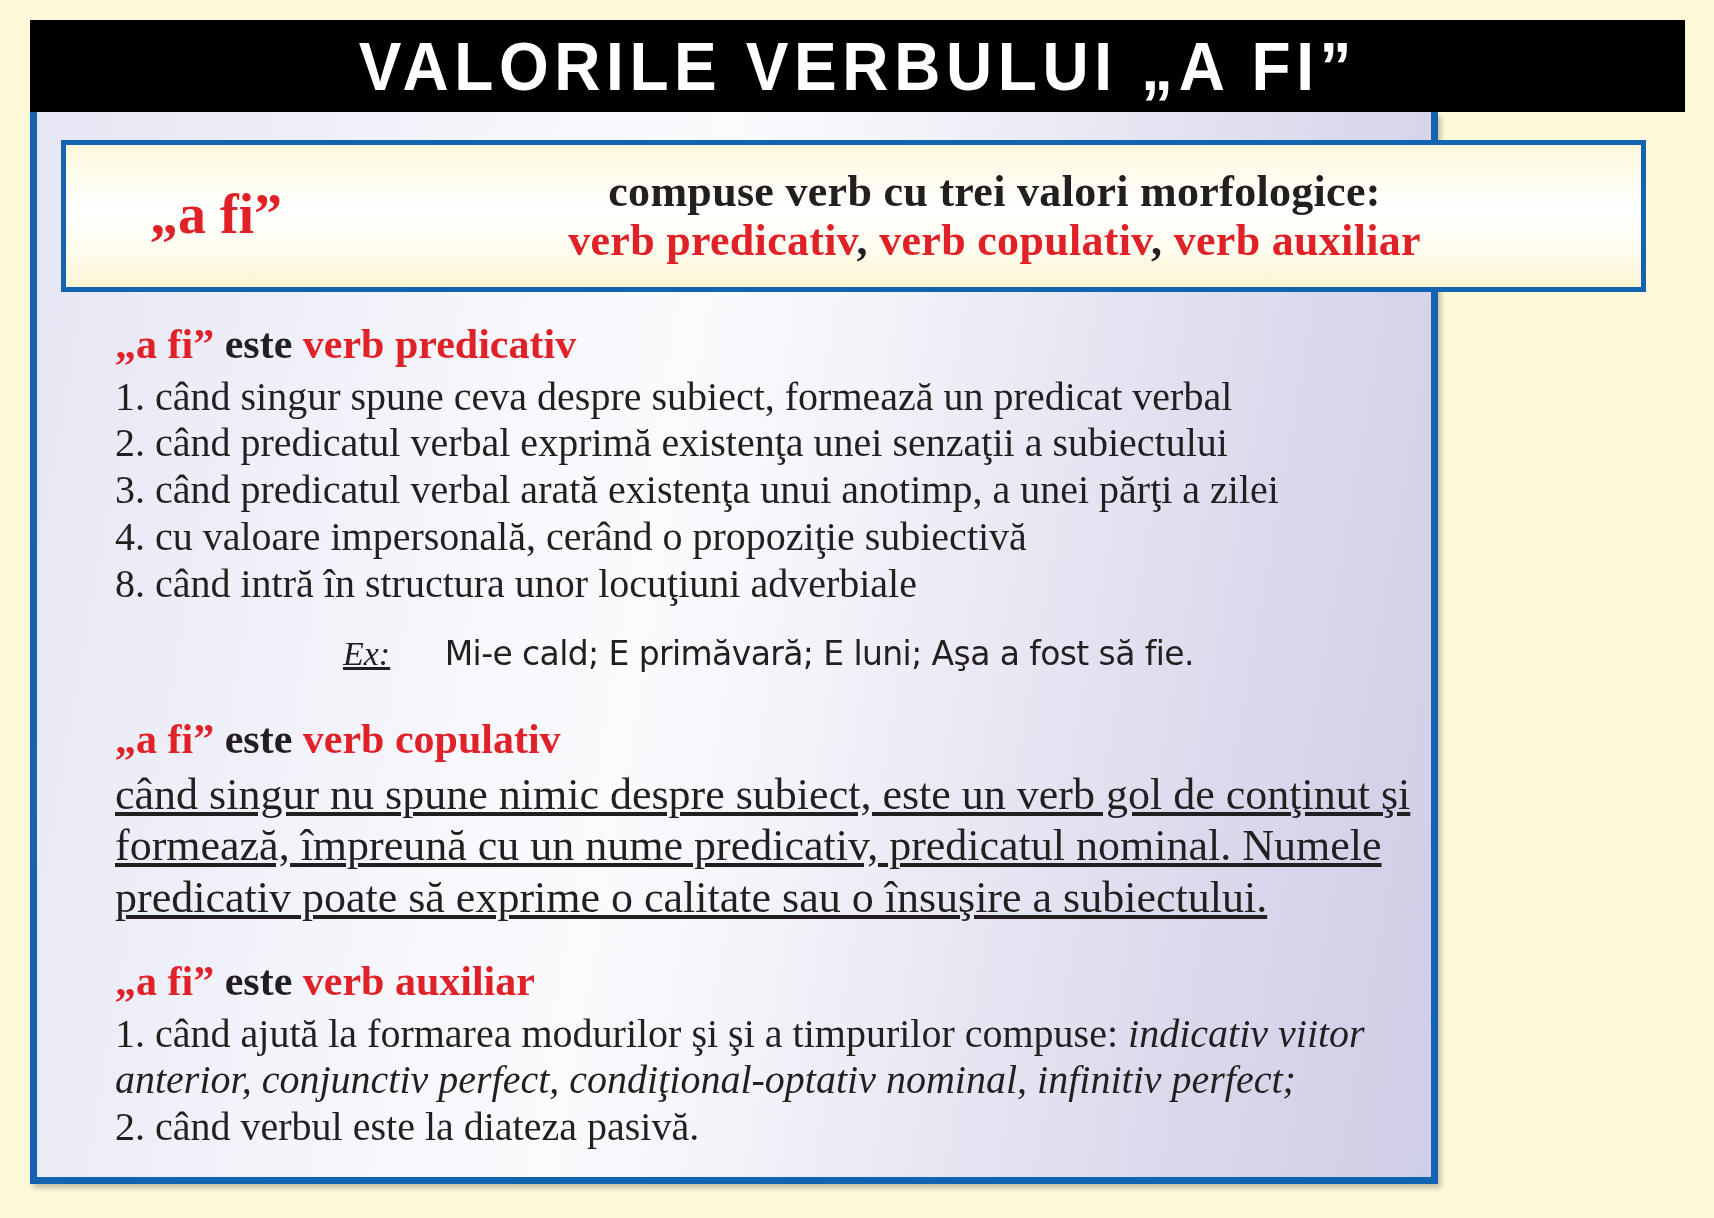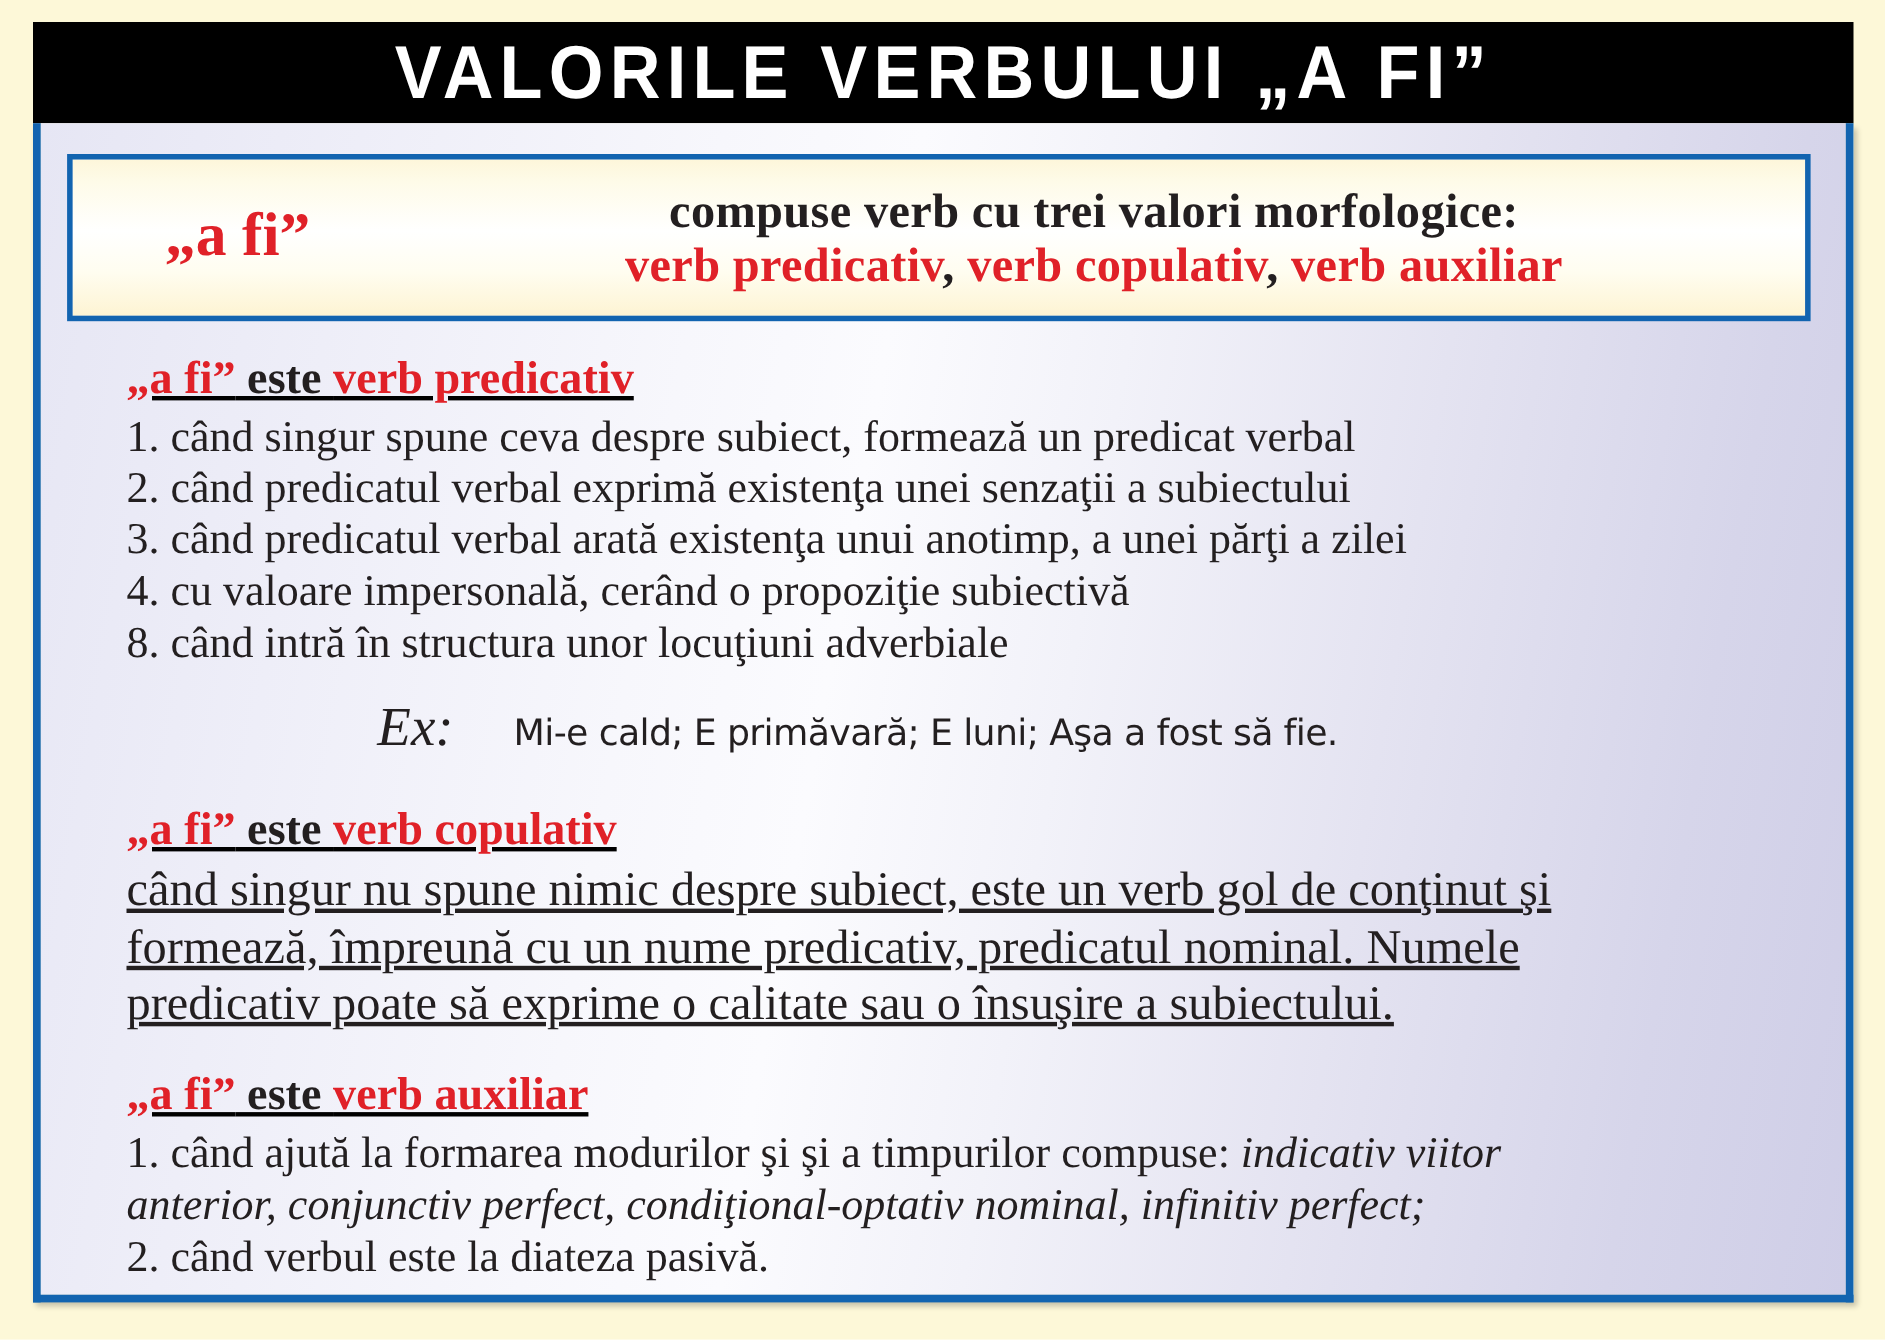--- a/index.html
+++ b/index.html
@@ -45,21 +45,21 @@
     white-space: nowrap;
     transform: scaleX(0.94);
     line-height: 1;
   }
 
   
   .panel {
     position: absolute;
     left: 30px;
     top: 112px;
-    width: 1655px;
+    width: 1408px;
     height: 1072px;
     box-sizing: border-box;
     border: 7px solid #1264b0;
     border-top: 0;
     background: linear-gradient(100deg,
         #e6e6f4 0%,
         #eeeef8 16%,
         #f7f7fc 34%,
         #fbfbfe 44%,
         #f2f2f9 56%,
@@ -125,21 +125,20 @@
     top: 208px;
     width: 1510px;
   }
 
   .heading {
     font-size: 42px;
     font-weight: bold;
     line-height: 1.18;
     white-space: nowrap;
     margin: 0 0 4px 0;
-    text-decoration: underline;
   }
   .heading .q   { color: #e02128; }
   .heading .mid { color: #231f20; }
   .heading .kind{ color: #e02128; }
 
   .line {
     font-size: 40px;
     color: #231f20;
     line-height: 1.17;
     white-space: nowrap;
@@ -157,21 +156,22 @@
     font-size: 38px;
     color: #231f20;
     line-height: 1.2;
     margin-top: 22px;
     margin-left: 228px;
     white-space: nowrap;
   }
   .example .ex-label {
     font-style: italic;
     font-family: "Liberation Serif", serif;
-    font-size: 50px;
+    font-size: 34px;
+    text-decoration: underline;
   }
   .example .ex-body {
     font-family: "DejaVu Sans", sans-serif;
     font-size: 33px;
     letter-spacing: -0.6px;
     margin-left: 45px;
   }
 
   .ital { font-style: italic; }
 

